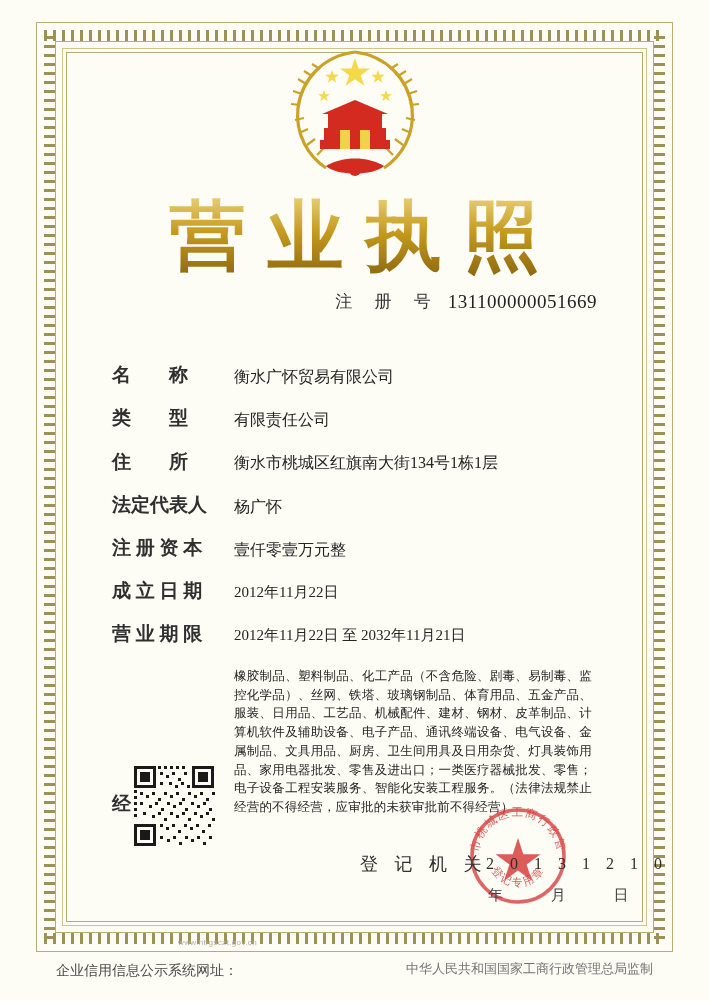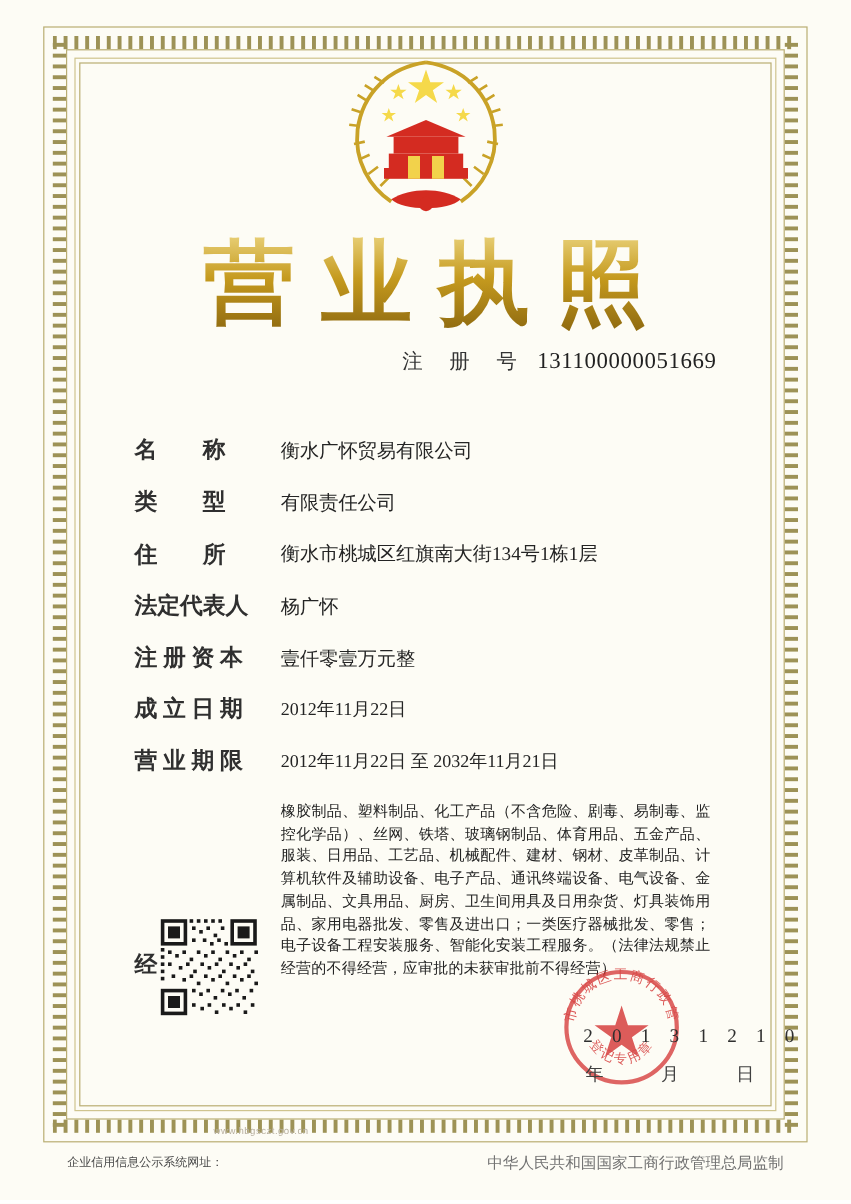--- a/index.html
+++ b/index.html
@@ -204,21 +204,21 @@
     top: 938px;
     font-size: 8px;
     color: #b8b0a0;
     letter-spacing: 0.4px;
     font-family: "Liberation Sans", sans-serif;
   }
   .footer-left {
     position: absolute;
     left: 56px;
     top: 962px;
-    font-size: 10px;
+    font-size: 14px;
     color: #4a4a4a;
     font-family: Liberation Serif, serif;
   }
   .footer-right {
     position: absolute;
     right: 56px;
     top: 960px;
     font-size: 13px;
     color: #737373;
   }
@@ -420,20 +420,21 @@
       <polygon fill="#d22b2b" opacity="0.9" points="56,38 61.3,54.3 78.5,54.3 64.6,64.4 69.9,80.7 56,70.6 42.1,80.7 47.4,64.4 33.5,54.3 50.7,54.3"></polygon>
       <text font-family="Liberation Serif, serif" font-size="11.5" fill="#d22b2b" opacity="0.9" letter-spacing="1.6">
         <textPath href="#sealArcTop" startOffset="50%" text-anchor="middle">衡水市桃城区工商行政管理局</textPath>
       </text>
       <text font-family="Liberation Serif, serif" font-size="11" fill="#d22b2b" opacity="0.9" letter-spacing="2">
         <textPath href="#sealArcBottom" startOffset="50%" text-anchor="middle">登记专用章</textPath>
       </text>
     </svg>
   </div>
 
+  <div class="authority">登 记 机 关</div>
   <div class="date-line">
     <span>2013</span><span>12</span><span>10</span>
   </div>
   <div class="date-units">年 月 日</div>
 
   <div class="watermark-url">www.hbgsczt.gov.cn</div>
 
   <div class="footer-left">企业信用信息公示系统网址：</div>
   <div class="footer-right">中华人民共和国国家工商行政管理总局监制</div>
 

